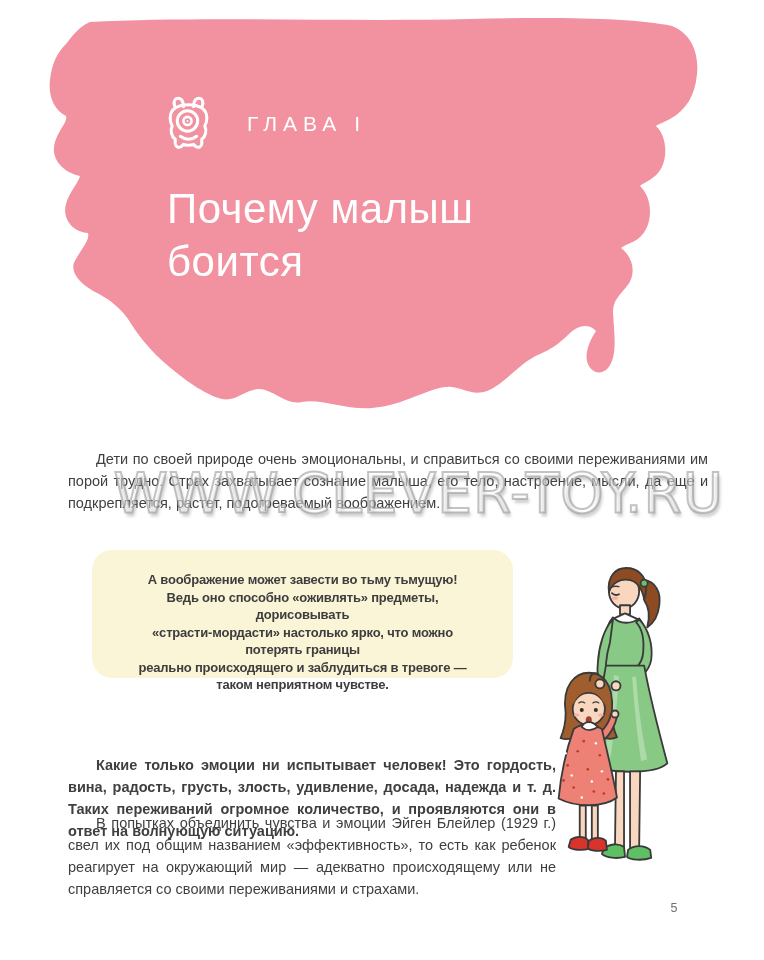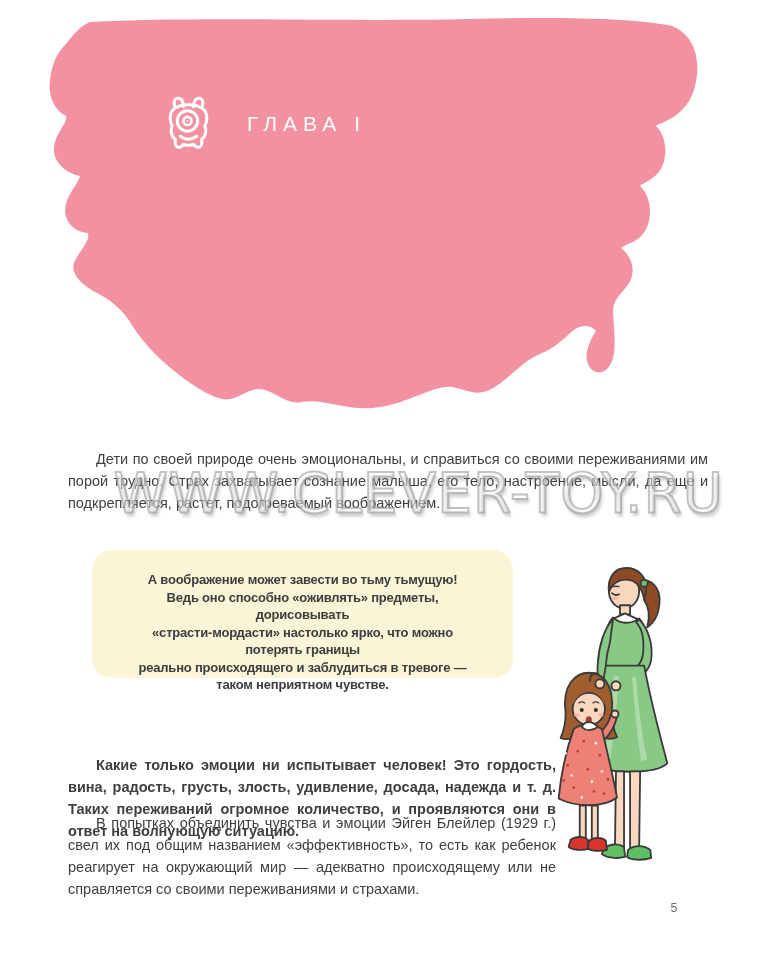--- a/index.html
+++ b/index.html
@@ -97,20 +97,22 @@
     <path d="M13,12 C10,4 14,1 19,4 C20,5 21,8 21,11"></path>
     <path d="M39,12 C42,4 38,1 33,4 C32,5 31,8 31,11"></path>
     <path d="M26,9 C36,9 44,13 44,22 C44,26 43,28 42,30 C44,34 43,40 39,43 L39,47 C39,50 36,52 33,50 L31,48 C28,49 24,49 21,48 L19,50 C16,52 13,50 13,47 L13,43 C9,40 8,34 10,30 C9,28 8,26 8,22 C8,13 16,9 26,9 Z"></path>
     <circle cx="25" cy="25" r="10"></circle>
     <circle cx="25" cy="25" r="4" stroke-width="2.6"></circle>
     <circle cx="25" cy="25" r="1" fill="#ffffff" stroke="none"></circle>
     <path d="M18,40 Q26,46 34,40"></path>
   </svg>
 
   <div class="eyebrow">ГЛАВА I</div>
+  <div class="chapter-title">Почему малыш
+боится</div>
 
   <div class="para p1">Дети по своей природе очень эмоциональны, и справиться со своими переживаниями им порой трудно. Страх захватывает сознание малыша, его тело, настроение, мысли, да еще и подкрепляется, растет, подогреваемый воображением.</div>
 
   <div class="watermark">WWW.CLEVER-TOY.RU</div>
 
   <div class="callout" style="background:#FBF5D8">А воображение может завести во тьму тьмущую!
 Ведь оно способно «оживлять» предметы, дорисовывать
 «страсти-мордасти» настолько ярко, что можно потерять границы
 реально происходящего и заблудиться в тревоге —
 таком неприятном чувстве.</div>

